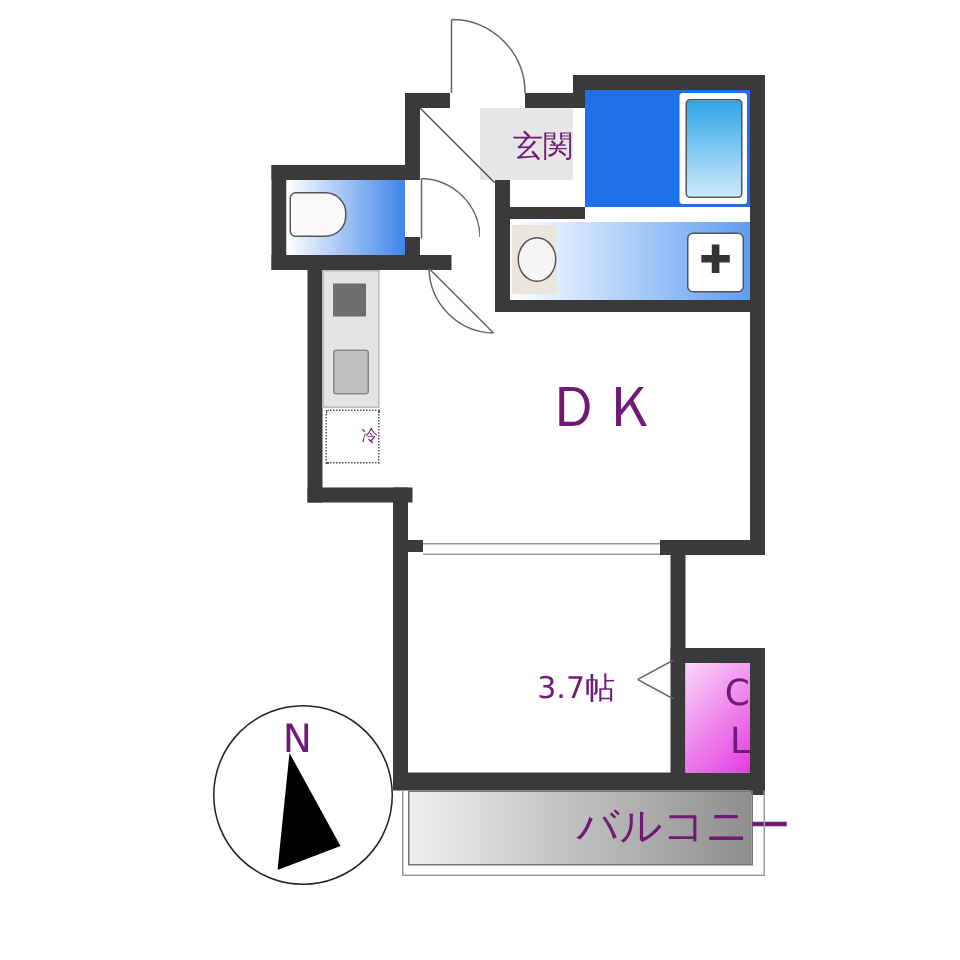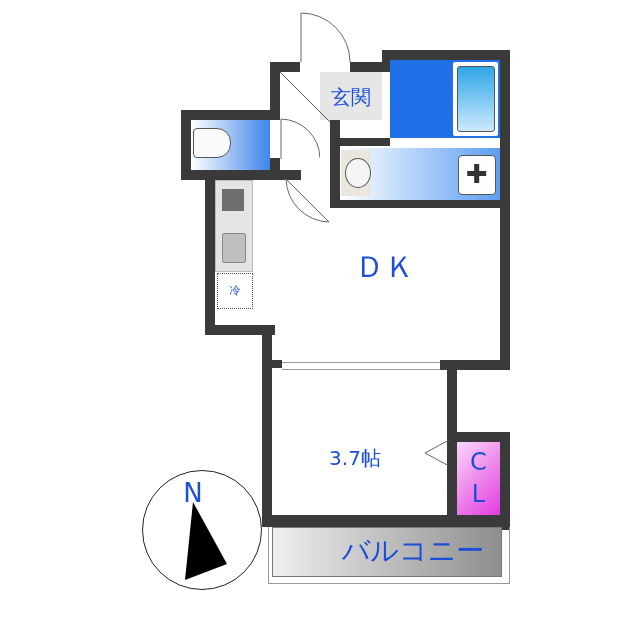--- a/index.html
+++ b/index.html
@@ -1,19 +1,19 @@
 <!DOCTYPE html>
 <html><head>
 <meta charset="utf-8">
 <style>
   html, body { margin:0; padding:0; background:#ffffff; }
   body { width:640px; height:640px; position:relative; overflow:hidden; font-family:"DejaVu Sans", sans-serif; }
   .abs { position:absolute; }
   .wall { position:absolute; background:#3a3a3a; }
-  .lbl { position:absolute; color:#1d4ed8; text-align:center; line-height:1; white-space:nowrap; }
+  .lbl { position:absolute; color:#701a75; text-align:right; line-height:1; white-space:nowrap; }
 </style>
 </head>
 <body>
 
 <div class="abs" style="left:0;top:0;width:640px;height:640px;">
 
   <div class="wall" style="left:270px;top:62px;width:10px;height:56px;"></div>
   <div class="wall" style="left:270px;top:62px;width:30px;height:10px;"></div>
   <div class="wall" style="left:350px;top:62px;width:35px;height:10px;"></div>
   <div class="wall" style="left:382px;top:50px;width:128px;height:10px;"></div>
@@ -72,21 +72,21 @@
     <div class="abs" style="left:6px;top:8px;width:22px;height:22px;background:#6e6e6e;"></div>
     <div class="abs" style="left:6px;top:52px;width:22px;height:28px;background:#bfbfbf;border:1px solid #888;border-radius:2px;"></div>
   </div>
   <div class="abs" style="left:217px;top:273px;width:34px;height:34px;border:1px dotted #555;">
     <div class="lbl" style="left:0;top:11px;width:34px;font-size:11px;">冷</div>
   </div>
   <svg class="abs" style="left:285px;top:178px;" width="45" height="45">
       <path d="M44 44 L1 1 M1 1 A44 44 0 0 0 44 44" stroke="#666" fill="none"></path>
     </svg>
 
-  <div class="lbl" style="left:330px;top:252px;width:110px;font-size:30px;">ＤＫ</div>
+  <div class="lbl" style="left:330px;top:252px;width:110px;font-size:38px;">ＤＫ</div>
 
   <div class="abs" style="left:282px;top:362px;width:158px;height:6px;border-top:1px solid #999;border-bottom:1px solid #999;"></div>
 
   <div class="lbl" style="left:300px;top:448px;width:110px;font-size:20px;">3.7帖</div>
 
   <div class="abs" style="left:457px;top:442px;width:43px;height:73px;background:linear-gradient(135deg,#fbd7f9,#e23ce0);"></div>
   <div class="lbl" style="left:457px;top:450px;width:43px;font-size:24px;">C</div>
   <div class="lbl" style="left:457px;top:482px;width:43px;font-size:24px;">L</div>
   <svg class="abs" style="left:425px;top:440px;" width="25" height="26">
       <path d="M24 0 L0 13 L24 26" stroke="#666" fill="none"></path>

